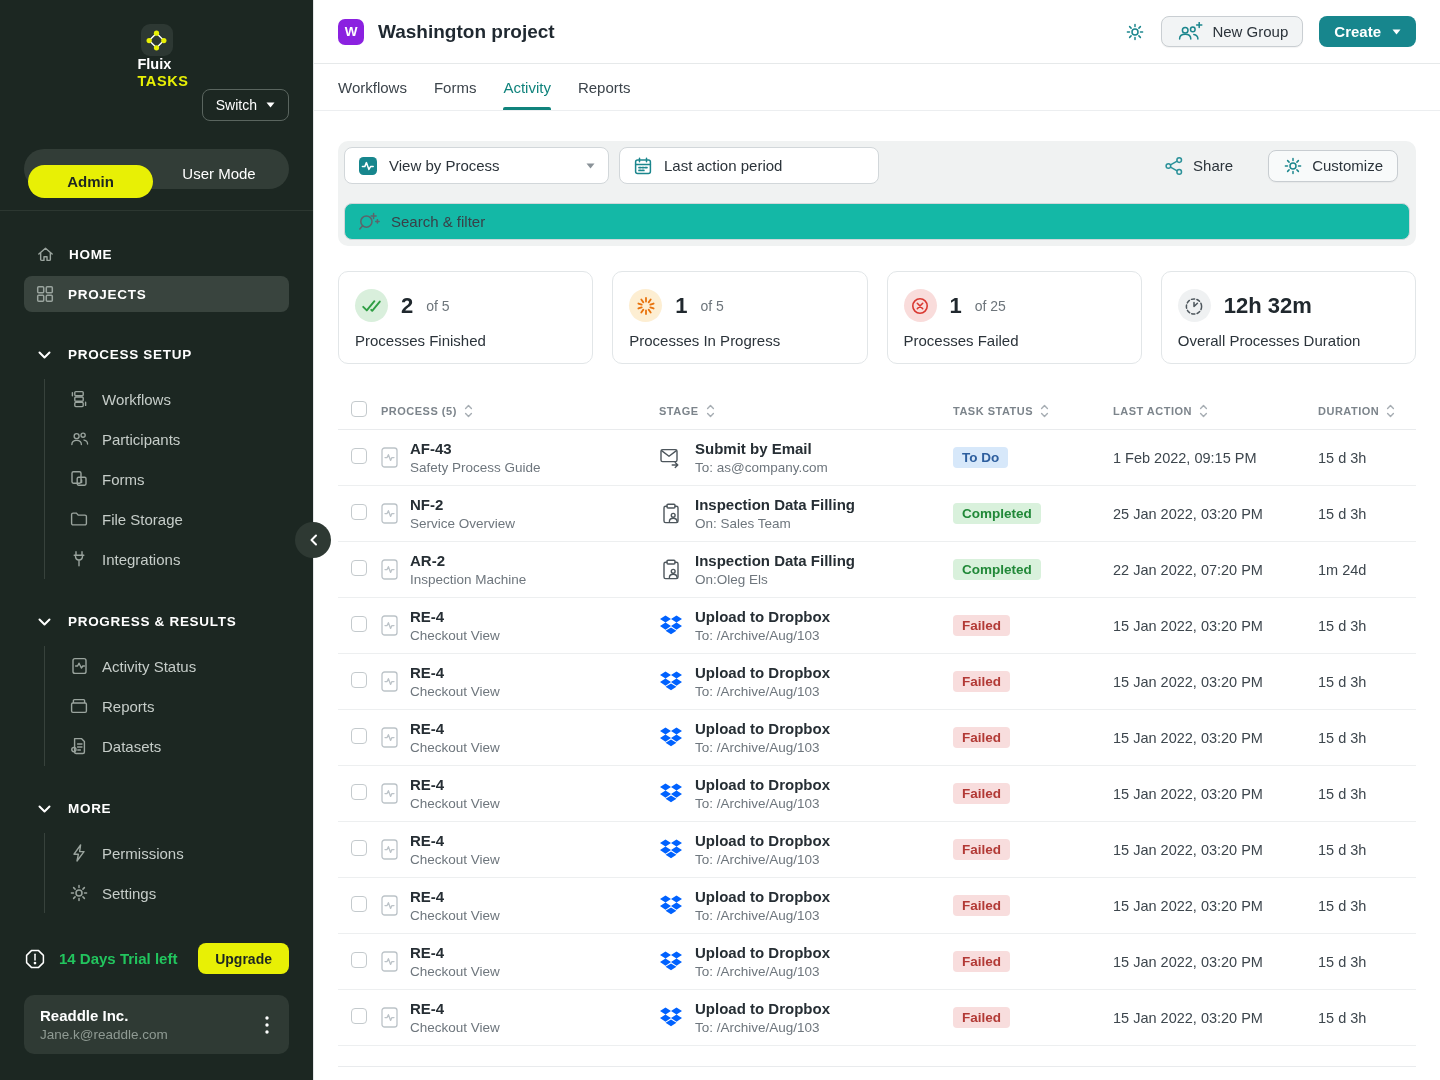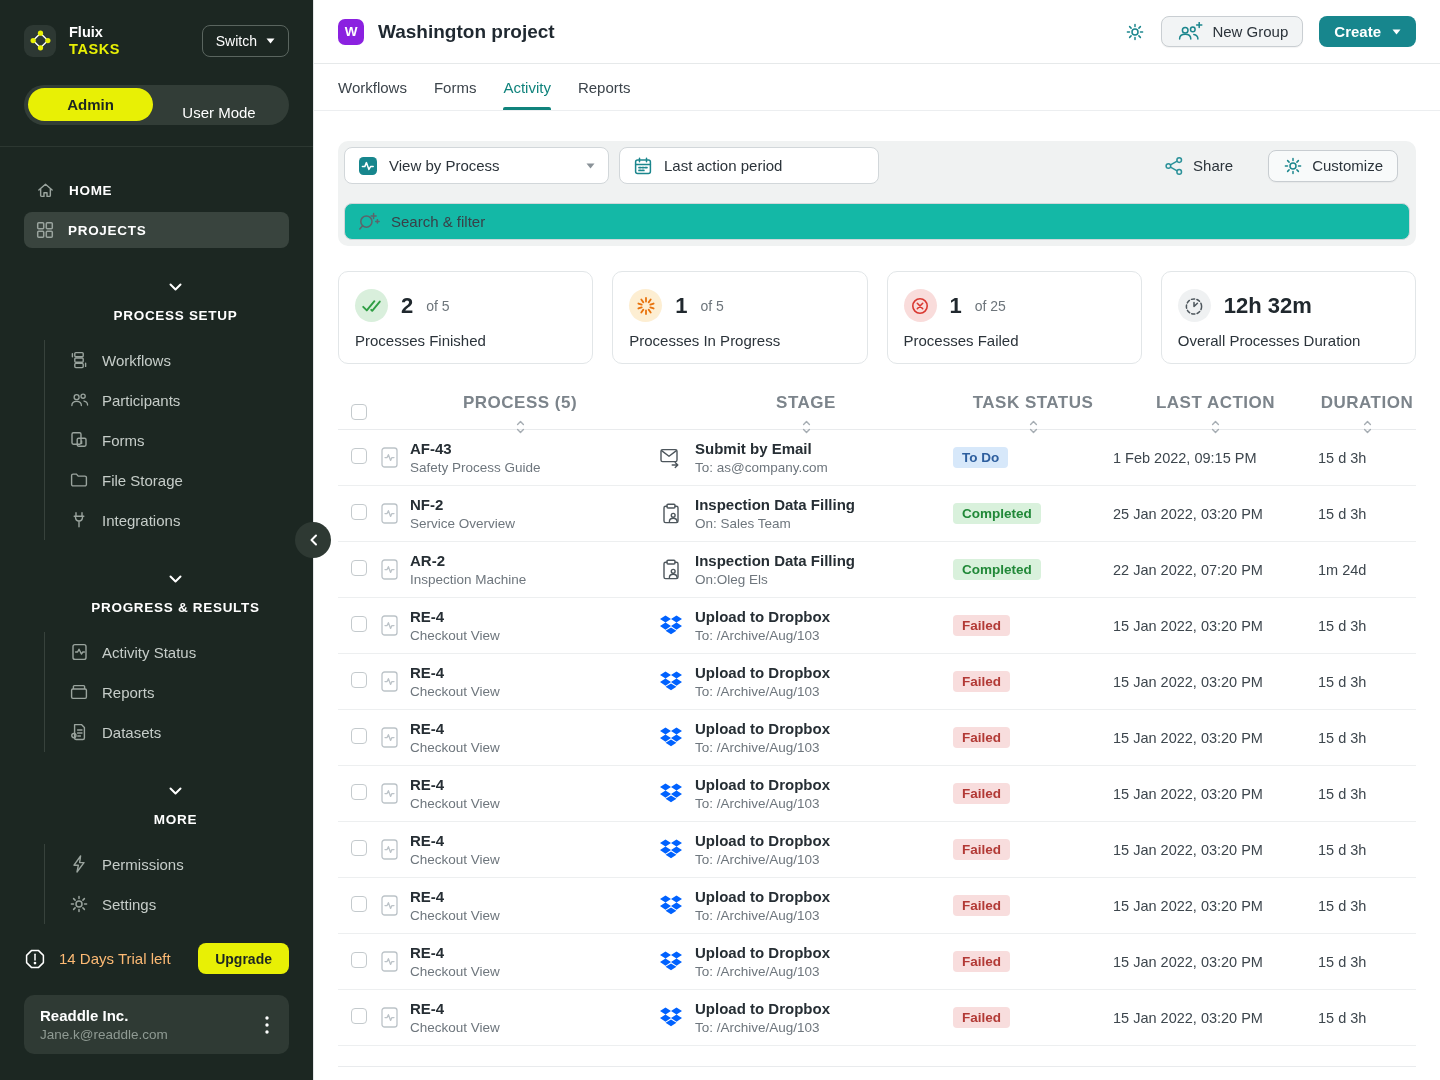--- a/index.html
+++ b/index.html
@@ -2,45 +2,45 @@
 <html><head>
 <meta charset="utf-8">
 <style>
   * { box-sizing: border-box; margin: 0; padding: 0; }
   html,body { width:1440px; height:1080px; overflow:hidden; }
   body { font-family:"Liberation Sans", sans-serif; display:flex; background:#fff; color:#262e34; }
   .icon { display:inline-flex; align-items:center; justify-content:center; line-height:0; }
 
   
   .sidebar { width:313px; flex-shrink:0; background:#1c2722; color:#fff; display:flex; flex-direction:column; position:relative; }
-  .logo-row { display:flex; align-items:center; padding:24px 24px 0 24px; }
+  .logo-row { display:flex; align-items:center; padding:24px 24px 0 24px;flex-direction:column; }
   .logo-tile { width:32px; height:32px; border-radius:9px; background:#2d3833; display:flex; align-items:center; justify-content:center; }
   .brand { margin-left:13px; line-height:1.15; }
   .brand .bn { font-size:14.5px; font-weight:700; color:#fff; }
   .brand .bp { font-size:14.5px; font-weight:800; color:#e8f005; letter-spacing:.6px; }
   .switch-btn { margin-left:auto; height:32px; padding:0 13px; background:transparent; border:1px solid #5a655f; border-radius:8px; display:flex; align-items:center; gap:9px; color:#fff; font-size:14px; font-family:inherit; cursor:pointer; }
   .switch-btn .caret { color:#fff; }
-  .mode-toggle { margin:28px 24px 0 24px; height:40px; background:#323d37; border-radius:20px; display:flex; align-items:flex-end; padding:4px 4px; }
+  .mode-toggle { margin:28px 24px 0 24px; height:40px; background:#323d37; border-radius:20px; display:flex; align-items:flex-start; padding:16px 4px; }
   .mode-admin { width:125px; height:33px; border-radius:17px; background:#e8f005; color:#1d2721; font-size:15px; font-weight:700; display:flex; align-items:center; justify-content:center; cursor:pointer; }
   .mode-user { flex:1; text-align:center; font-size:15px; color:#fff; cursor:pointer; }
   .side-divider { height:1px; background:#2c3731; margin-top:21px; }
   .nav-item { height:36px; margin:0 24px; padding:0 12px; border-radius:8px; display:flex; align-items:center; gap:14px; font-size:13.5px; font-weight:700; letter-spacing:.7px; color:#fff; cursor:pointer; }
   .nav-item .icon { color:#9aa49e; }
   .nav-item.first { margin-top:25px; }
   .nav-item.active { background:#39443e; margin-top:4px; }
   .side-section { margin-top:35px; }
-  .section-head { display:flex; align-items:center; gap:17px; padding-left:38px; font-size:13.5px; font-weight:700; letter-spacing:.7px; color:#fff; cursor:pointer;flex-direction:column; }
+  .section-head { display:flex; align-items:center; gap:17px; padding-left:38px; font-size:13.5px; font-weight:700; letter-spacing:.7px; color:#fff; cursor:pointer; }
   .section-head .icon { color:#fff; }
   .side-items { margin:17px 0 0 44px; border-left:1px solid #37423c; }
   .side-item { height:40px; display:flex; align-items:center; gap:13px; padding-left:24px; font-size:15px; color:#c6cdc9; cursor:pointer; }
   .side-item .icon { color:#9aa49e; width:20px; }
   .sidebar-bottom { margin-top:auto; padding:0 24px 26px 24px; }
   .trial-row { display:flex; align-items:center; gap:13px; }
   .trial-row .icon { color:#fff; }
-  .trial-text { flex:1; font-size:15px; font-weight:400; color:#fdba74; }
+  .trial-text { flex:1; font-size:15px; font-weight:700; color:#22c55e; }
   .upgrade-btn { height:31px; padding:0 17px; background:#e8f005; border:none; border-radius:8px; font-size:14px; font-weight:700; color:#1d2721; font-family:inherit; cursor:pointer; }
   .account-card { margin-top:21px; background:#2f3a34; border-radius:10px; padding:12px 16px; display:flex; align-items:center; }
   .acc-name { font-size:15px; font-weight:600; color:#fff; }
   .acc-email { font-size:13.5px; color:#8f9a93; margin-top:3px; }
   .kebab { margin-left:auto; color:#fff; cursor:pointer; padding:4px; }
   .collapse-btn { position:absolute; right:-18px; top:522px; width:36px; height:36px; border-radius:50%; background:#2e3933; border:none; display:flex; align-items:center; justify-content:center; cursor:pointer; z-index:10; }
 
   
   .main { flex:1; min-width:0; display:flex; flex-direction:column; border-left:1px solid #e3e6e7; background:#fff; }
   .m-header { height:64px; flex-shrink:0; display:flex; align-items:center; padding:0 24px; border-bottom:1px solid #e6e9ea; }
@@ -77,21 +77,21 @@
   .stat-card { flex:1; border:1px solid #e2e6e8; border-radius:10px; padding:17px 16px 14px 16px; background:#fff; }
   .stat-top { display:flex; align-items:center; gap:13px; }
   .stat-icon { width:33px; height:33px; border-radius:50%; display:flex; align-items:center; justify-content:center; flex-shrink:0; }
   .stat-value { font-size:22px; font-weight:700; color:#20282e; }
   .stat-suffix { font-size:14px; color:#6d757b; }
   .stat-label { margin-top:10px; font-size:15px; color:#2b333a; }
 
   .table { margin-top:29px; }
   .t-head, .t-row { display:grid; grid-template-columns:30px 278px 294px 160px 205px 1fr; align-items:center; padding-left:13px; }
   .t-head { height:37px; border-bottom:1px solid #e9ebed; }
-  .t-col { font-size:17px; font-weight:700; letter-spacing:.5px; color:#7c848b; text-transform:uppercase; display:flex; align-items:center; gap:7px; cursor:pointer;flex-direction:column; }
+  .t-col { font-size:11px; font-weight:700; letter-spacing:.5px; color:#7c848b; text-transform:uppercase; display:flex; align-items:center; gap:7px; cursor:pointer; }
   .t-col .icon { color:#a6adb3; }
   .t-row { height:56px; border-bottom:1px solid #edeff0; }
   .checkbox { width:16px; height:16px; border:1.5px solid #c4cacd; border-radius:4px; background:#fff; display:inline-block; cursor:pointer; }
   .proc-cell, .stage-cell { display:flex; align-items:center; gap:12px; }
   .doc-ic { color:#bcc3c8; }
   .stage-ic { color:#4d565c; width:24px; }
   .cell-title { font-size:15px; font-weight:700; color:#262e34; line-height:1.4; }
   .cell-sub { font-size:13.5px; color:#6e767d; line-height:1.4; }
   .badge { display:inline-block; padding:3px 9px; border-radius:4px; font-size:13.5px; font-weight:600; }
   .badge.todo { background:#d7e8fa; color:#2d5e9e; }

